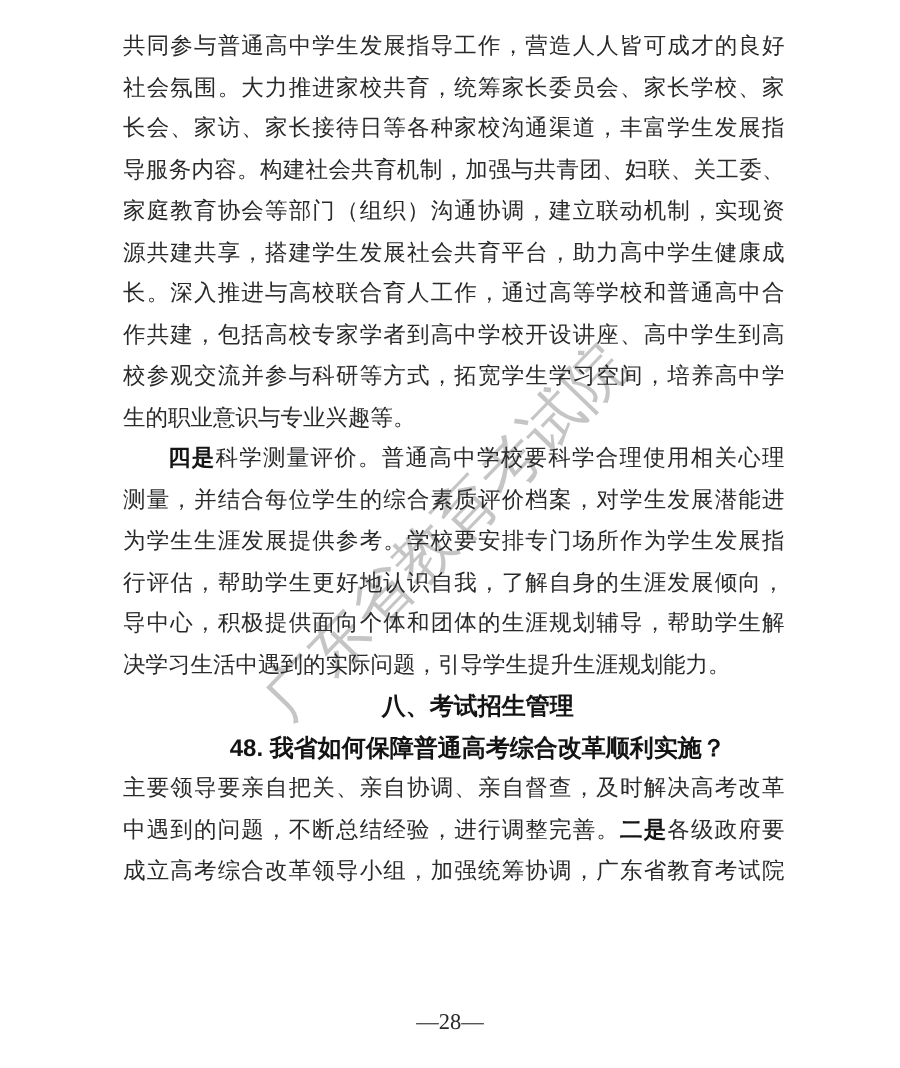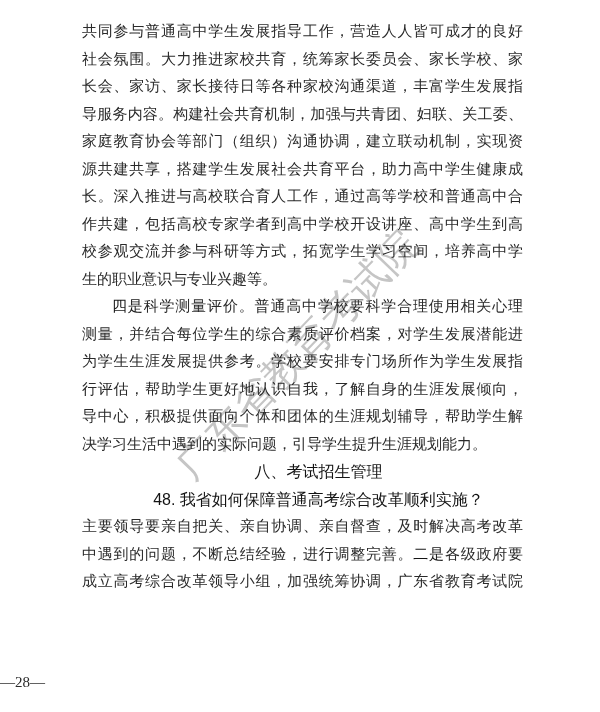--- a/index.html
+++ b/index.html
@@ -53,29 +53,29 @@
     text-indent: 2em;
   }
   .line.heading {
     font-family: "Liberation Sans", "DejaVu Sans", sans-serif;
     font-weight: 700;
     font-size: 16px;
     color: #141414;
     text-align: center;
   }
   .b {
-    font-weight: 400;
+    font-weight: 700;
     color: #141414;
   }
   .page-number {
     position: absolute;
     left: 0;
     right: 0;
     top: 674px;
-    text-align: left;
+    text-align: center;
     font-size: 15px;
     color: #2a2a2a;
     z-index: 1;
   }
 </style>
 </head>
 <body>
 
 <div class="page">
   <div class="watermark">广东省教育考试院</div>

